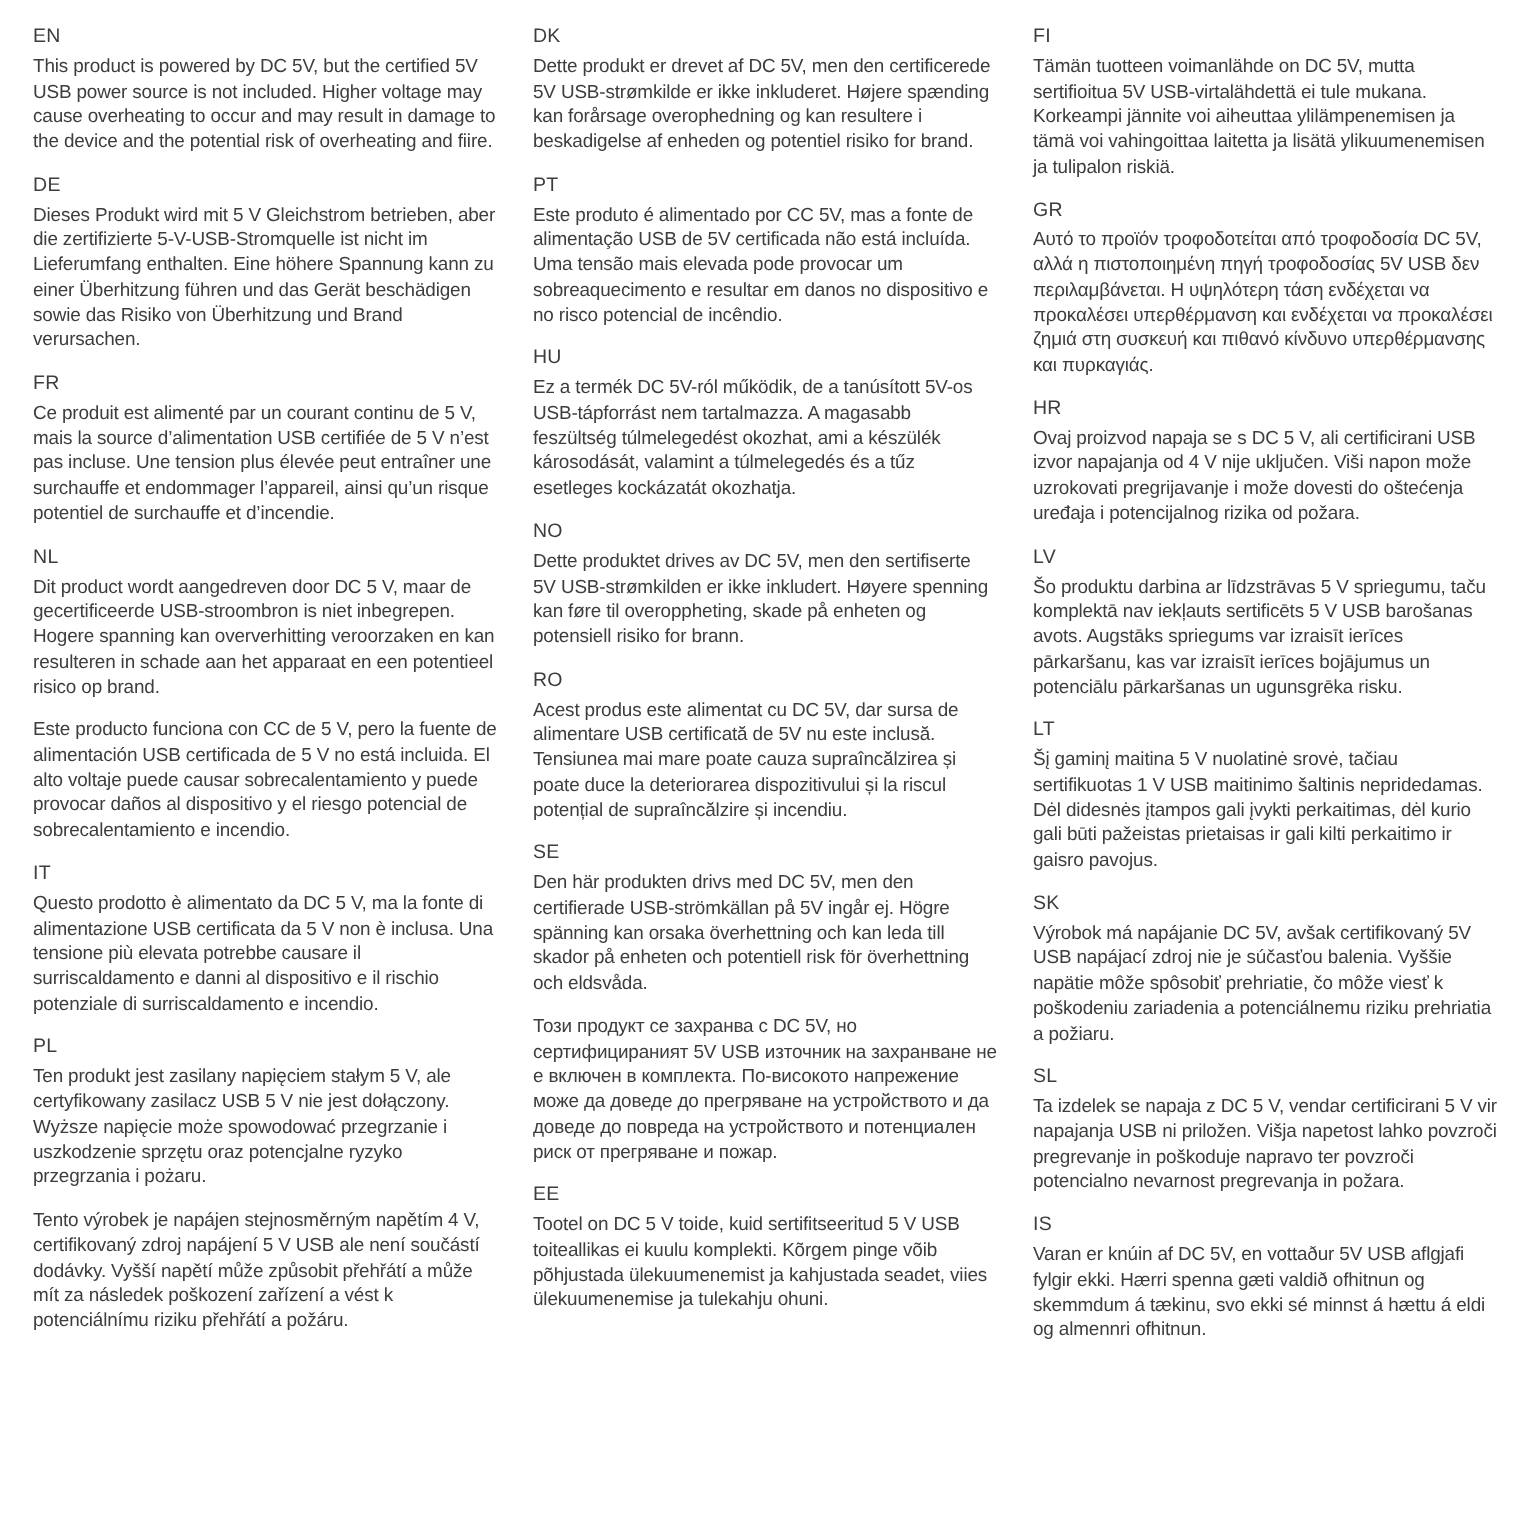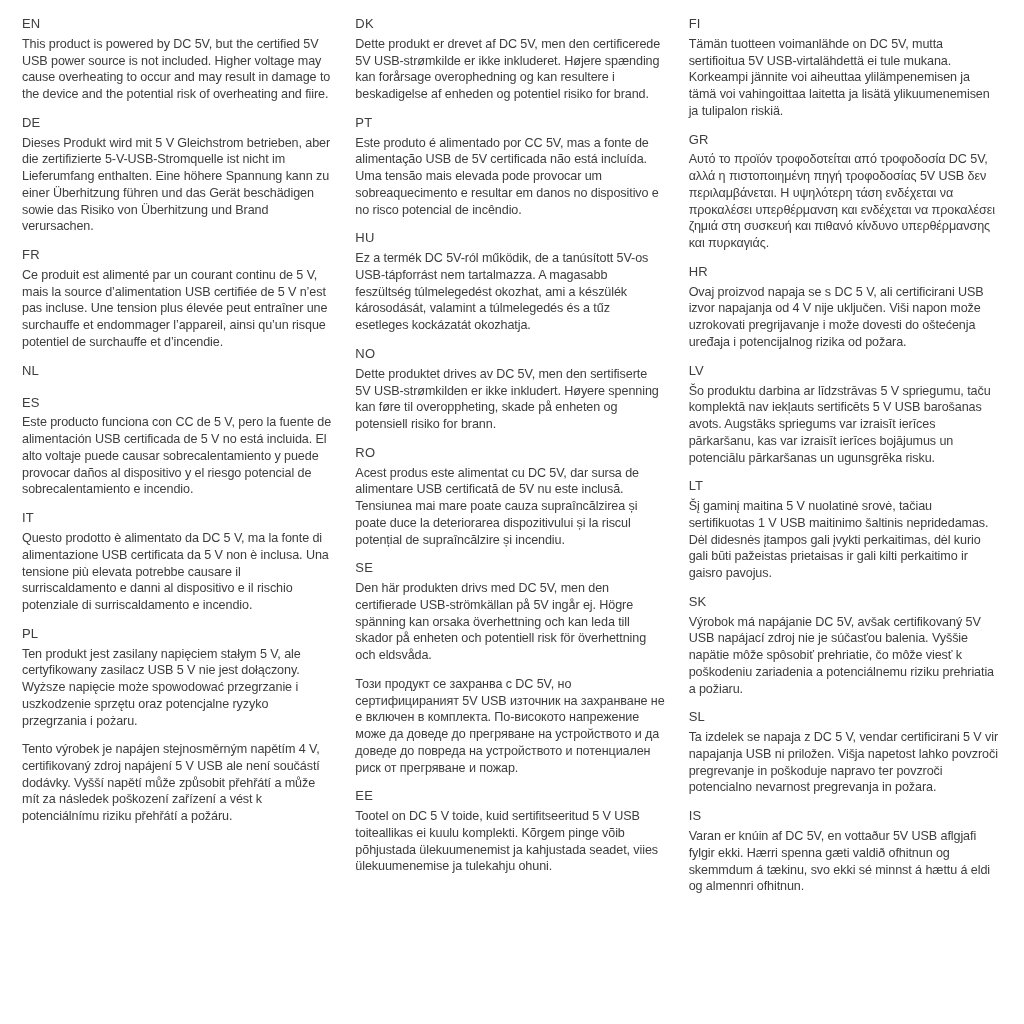--- a/index.html
+++ b/index.html
@@ -56,23 +56,23 @@
     <section class="lang-block">
       <h2 class="lang-code">DE</h2>
       <p class="lang-text">Dieses Produkt wird mit 5 V Gleichstrom betrieben, aber die zertifizierte 5-V-USB-Stromquelle ist nicht im Lieferumfang enthalten. Eine höhere Spannung kann zu einer Überhitzung führen und das Gerät beschädigen sowie das Risiko von Überhitzung und Brand verursachen.</p>
     </section>
     <section class="lang-block">
       <h2 class="lang-code">FR</h2>
       <p class="lang-text">Ce produit est alimenté par un courant continu de 5 V, mais la source d’alimentation USB certifiée de 5 V n’est pas incluse. Une tension plus élevée peut entraîner une surchauffe et endommager l’appareil, ainsi qu’un risque potentiel de surchauffe et d’incendie.</p>
     </section>
     <section class="lang-block">
       <h2 class="lang-code">NL</h2>
+      <p class="lang-text">Dit product wordt aangedreven door DC 5 V, maar de gecertificeerde USB-stroombron is niet inbegrepen. Hogere spanning kan oververhitting veroorzaken en kan resulteren in schade aan het apparaat en een potentieel risico op brand.</p>
     </section>
     <section class="lang-block">
-      <h2 class="lang-code">ES</h2>
       <p class="lang-text">Este producto funciona con CC de 5 V, pero la fuente de alimentación USB certificada de 5 V no está incluida. El alto voltaje puede causar sobrecalentamiento y puede provocar daños al dispositivo y el riesgo potencial de sobrecalentamiento e incendio.</p>
     </section>
     <section class="lang-block">
       <h2 class="lang-code">IT</h2>
       <p class="lang-text">Questo prodotto è alimentato da DC 5 V, ma la fonte di alimentazione USB certificata da 5 V non è inclusa. Una tensione più elevata potrebbe causare il surriscaldamento e danni al dispositivo e il rischio potenziale di surriscaldamento e incendio.</p>
     </section>
     <section class="lang-block">
       <h2 class="lang-code">PL</h2>
       <p class="lang-text">Ten produkt jest zasilany napięciem stałym 5 V, ale certyfikowany zasilacz USB 5 V nie jest dołączony. Wyższe napięcie może spowodować przegrzanie i uszkodzenie sprzętu oraz potencjalne ryzyko przegrzania i pożaru.</p>
     </section>

